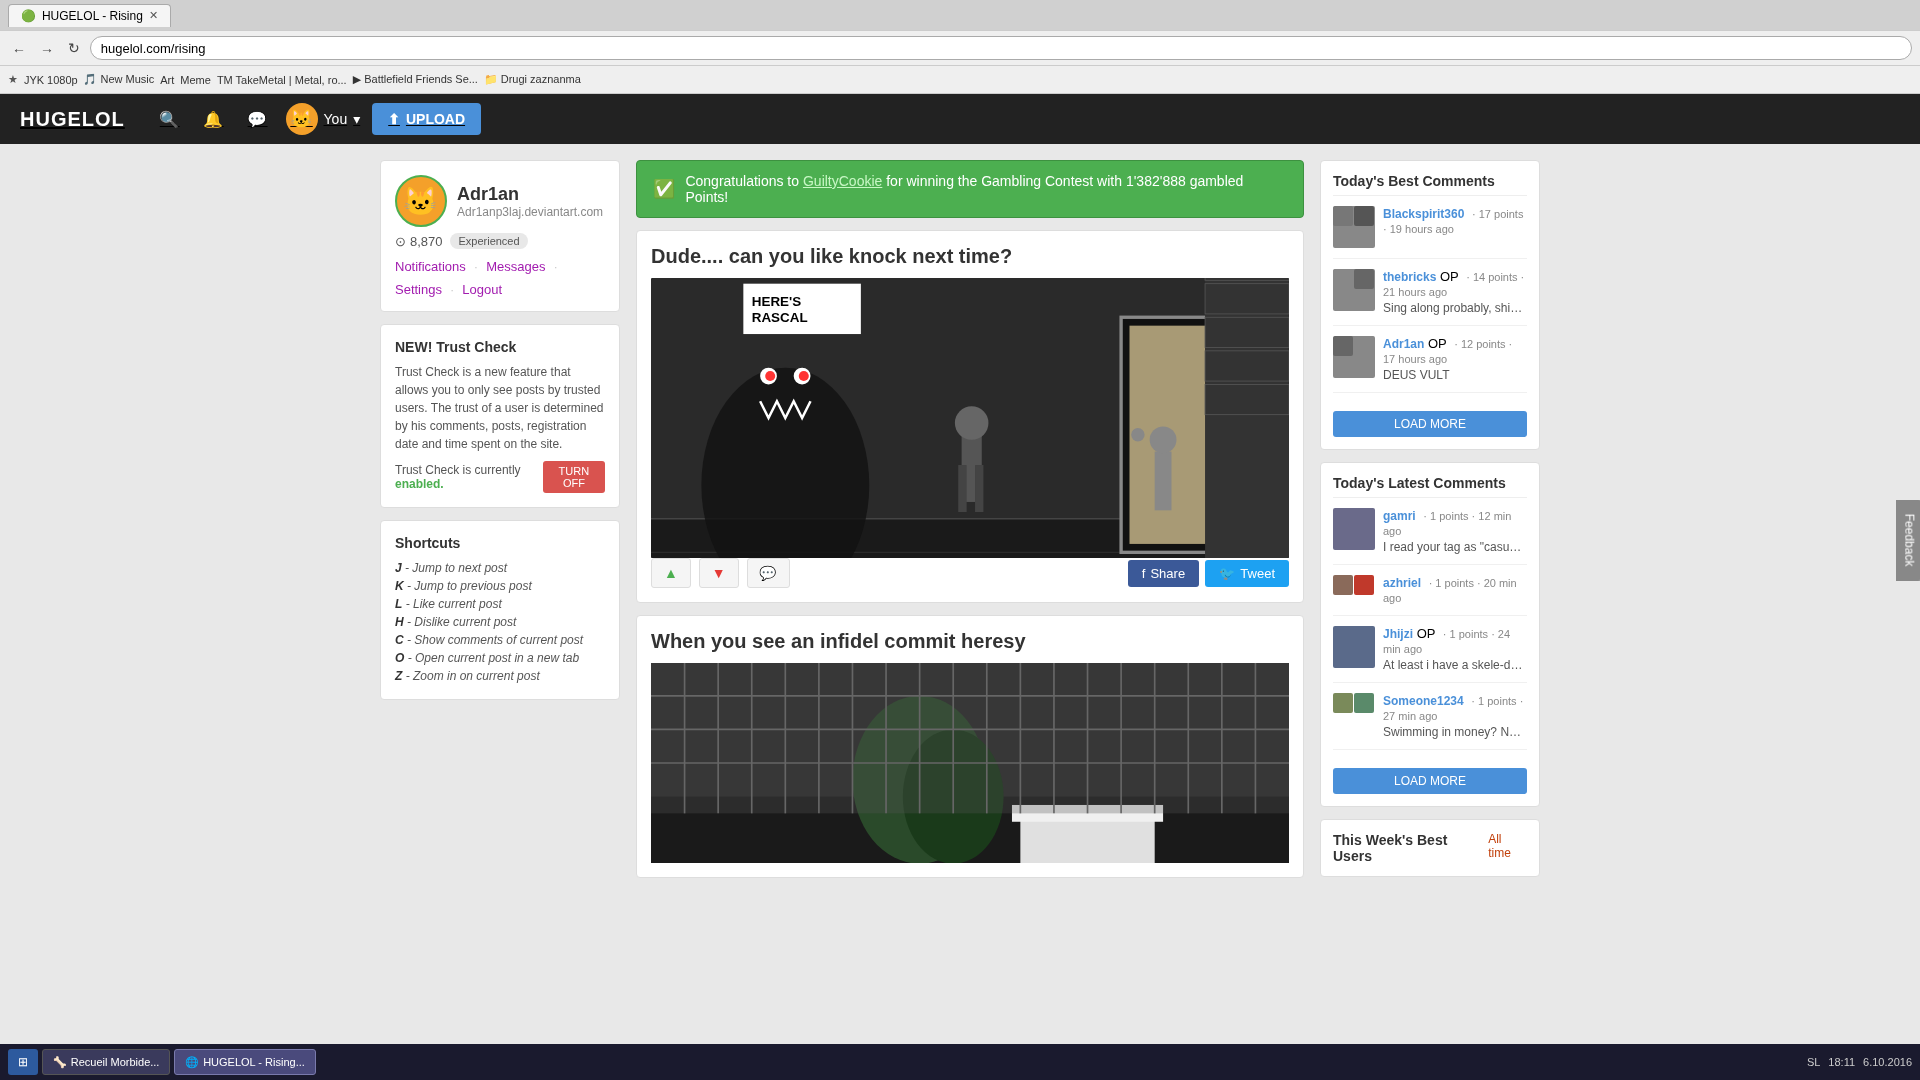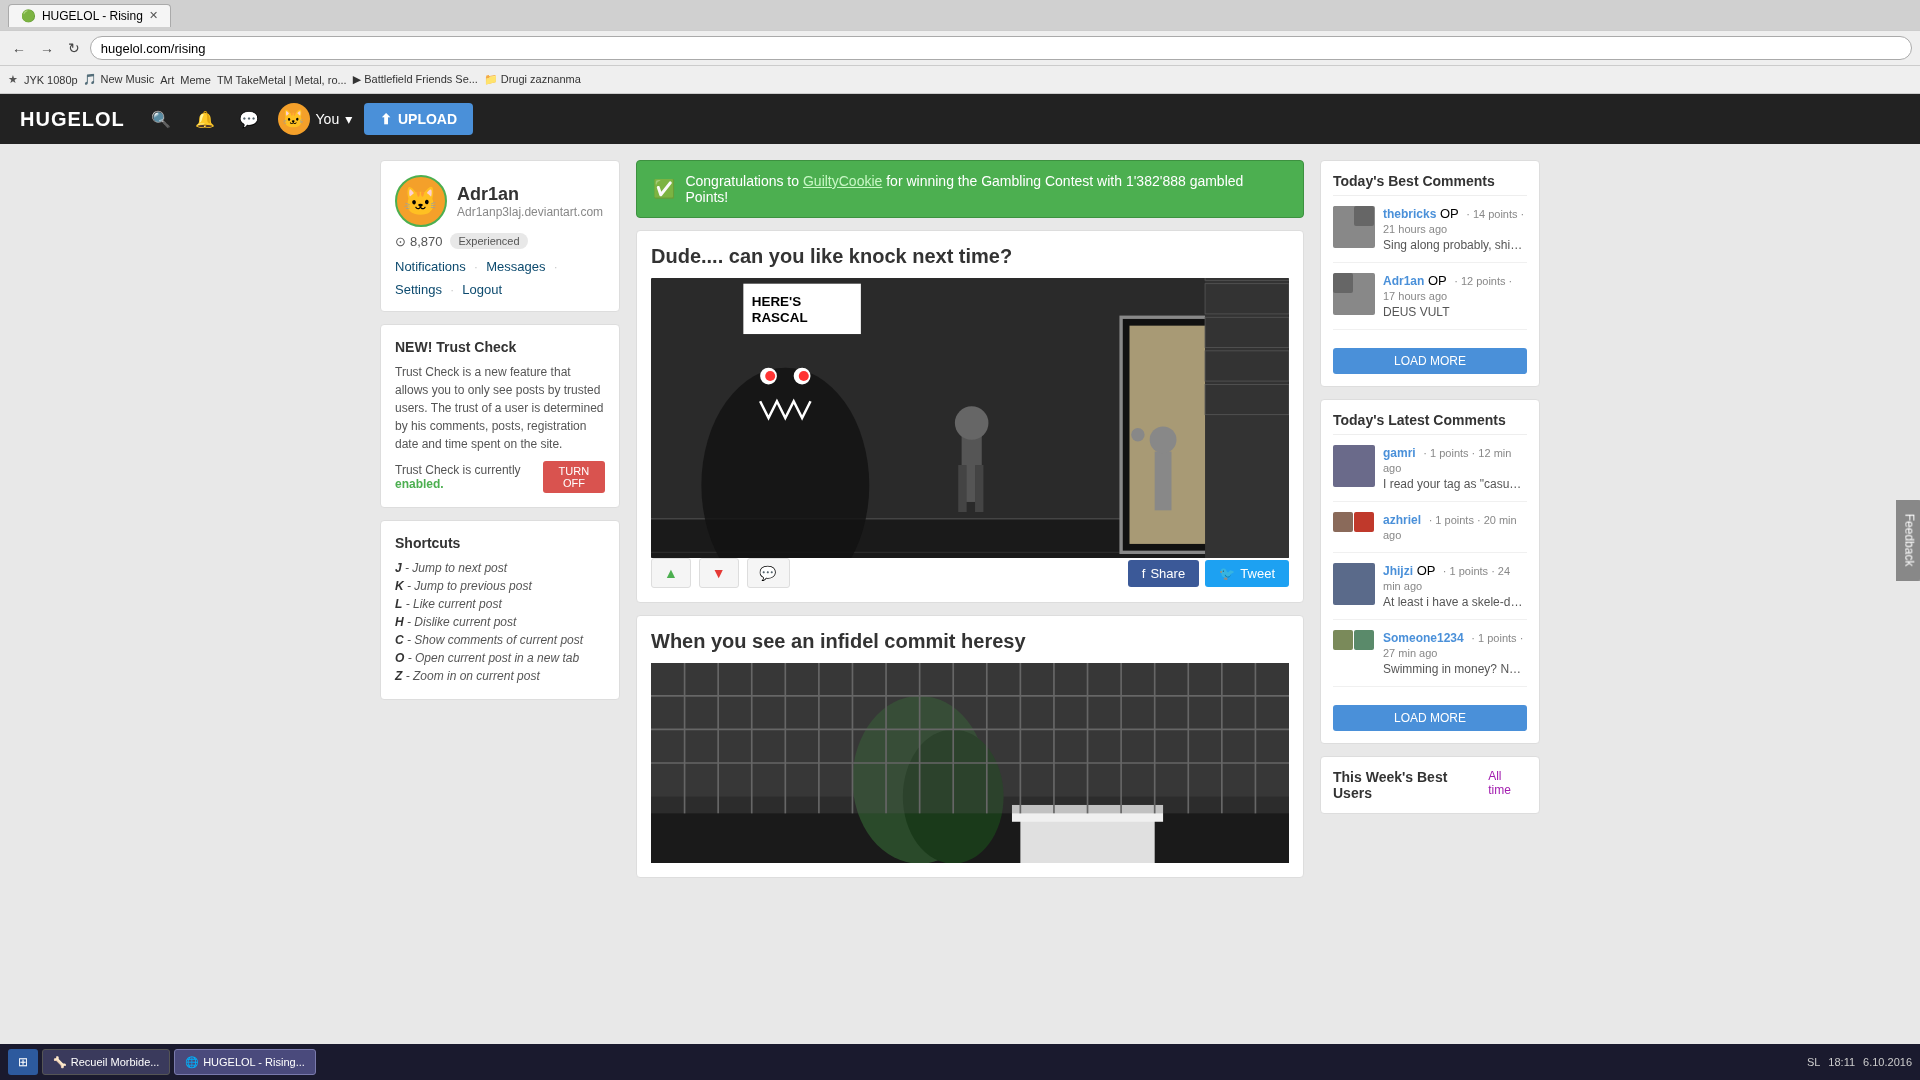--- a/index.html
+++ b/index.html
@@ -12,21 +12,21 @@
     .browser-tab-close { cursor: pointer; font-size: 11px; color: #555; }
     .browser-toolbar { background: #efefef; display: flex; align-items: center; padding: 4px 8px; gap: 6px; height: 36px; border-top: 1px solid #ccc; border-bottom: 1px solid #ccc; }
     .browser-nav-btn { background: none; border: none; cursor: pointer; font-size: 14px; color: #444; padding: 2px 4px; }
     .browser-nav-btn:disabled { color: #bbb; cursor: default; }
     .browser-address-bar { flex: 1; height: 24px; border: 1px solid #aaa; border-radius: 12px; padding: 0 10px; font-size: 13px; background: white; }
     .browser-bookmarks { background: #efefef; display: flex; align-items: center; padding: 2px 8px; gap: 6px; height: 28px; border-bottom: 1px solid #ccc; font-size: 12px; overflow: hidden; white-space: nowrap; }
     .bookmark-item { color: #333; font-size: 11px; }
     .bookmark-item a { color: #333; text-decoration: none; display: flex; align-items: center; gap: 2px; }
 
     
-    .site-header { background: #222; display: flex; align-items: center; padding: 4px 20px; height: 50px; gap: 21px; }
+    .site-header { background: #222; display: flex; align-items: center; padding: 4px 20px; height: 50px; gap: 29px; text-decoration: underline; }
     .site-logo { color: white; font-size: 20px; font-weight: bold; letter-spacing: 1px; text-decoration: none; }
     .site-nav { display: flex; gap: 2px; align-items: center; flex: 1; }
     .nav-link { color: #ccc; text-decoration: none; padding: 8px 12px; font-size: 14px; }
     .nav-link.active { color: white; font-weight: bold; }
     .site-header-right { display: flex; align-items: center; gap: 12px; }
     .icon-btn { background: none; border: none; color: #ccc; cursor: pointer; font-size: 16px; padding: 6px; }
     .user-btn { background: none; border: none; color: white; cursor: pointer; display: flex; align-items: center; gap: 6px; font-size: 14px; }
     .user-avatar { width: 32px; height: 32px; border-radius: 50%; background: #f4a02a; display: flex; align-items: center; justify-content: center; font-size: 18px; }
     .upload-btn { background: #4a90d9; color: white; border: none; border-radius: 4px; padding: 8px 16px; cursor: pointer; font-size: 14px; font-weight: bold; display: flex; align-items: center; gap: 6px; }
 
@@ -37,21 +37,21 @@
     .sidebar { width: 240px; flex-shrink: 0; display: flex; flex-direction: column; gap: 12px; }
     
     .sidebar-card { background: white; border: 1px solid #ddd; border-radius: 4px; padding: 14px; }
     .user-profile-header { display: flex; align-items: center; gap: 10px; }
     .profile-avatar { width: 52px; height: 52px; border-radius: 50%; background: #f4a02a; display: flex; align-items: center; justify-content: center; font-size: 28px; border: 2px solid #4caf50; flex-shrink: 0; }
     .profile-name { font-size: 18px; font-weight: bold; color: #333; }
     .profile-devart { font-size: 12px; color: #888; }
     .profile-points { font-size: 13px; color: #555; margin-top: 6px; display: flex; align-items: center; gap: 4px; }
     .badge-experienced { background: #e8e8e8; color: #555; font-size: 11px; padding: 2px 8px; border-radius: 10px; margin-left: 4px; }
     .profile-links { display: flex; gap: 8px; margin-top: 10px; flex-wrap: wrap; }
-    .profile-link { color: #0c4a6e; text-decoration: none; font-size: 13px; }
+    .profile-link { color: #a21caf; text-decoration: none; font-size: 13px; }
 
     .sidebar-section-title { font-size: 14px; font-weight: bold; color: #333; margin-bottom: 8px; }
     .sidebar-text { font-size: 12px; color: #555; line-height: 1.5; margin-bottom: 8px; }
     .trust-status { font-size: 12px; color: #555; margin-top: 8px; display: flex; align-items: center; justify-content: space-between; }
     .trust-enabled { color: #4caf50; font-weight: bold; }
     .turn-off-btn { background: #d9534f; color: white; border: none; border-radius: 3px; padding: 4px 8px; font-size: 11px; cursor: pointer; }
 
     .shortcuts-list { list-style: none; font-style: italic; }
     .shortcuts-list li { font-size: 12px; color: #555; padding: 2px 0; }
     .shortcut-key { font-weight: bold; color: #333; }
@@ -87,21 +87,21 @@
     .panel { background: white; border: 1px solid #ddd; border-radius: 4px; padding: 12px; }
     .panel-title { font-size: 14px; font-weight: bold; color: #333; margin-bottom: 10px; border-bottom: 1px solid #eee; padding-bottom: 6px; }
     .comment-item { display: flex; gap: 8px; margin-bottom: 10px; padding-bottom: 10px; border-bottom: 1px solid #f0f0f0; }
     .comment-item:last-child { border-bottom: none; margin-bottom: 0; }
     .comment-body { flex: 1; }
     .comment-user { font-size: 12px; font-weight: bold; color: #4a90d9; }
     .comment-stats { font-size: 11px; color: #888; margin-left: 4px; }
     .comment-text { font-size: 12px; color: #555; margin-top: 2px; overflow: hidden; text-overflow: ellipsis; white-space: nowrap; max-width: 140px; }
     .load-more-btn { width: 100%; background: #4a90d9; color: white; border: none; border-radius: 3px; padding: 6px; cursor: pointer; font-size: 12px; margin-top: 8px; }
     .best-users-header { display: flex; justify-content: space-between; align-items: flex-start; }
-    .all-time-link { color: #a21caf; font-size: 12px; text-decoration: none; }
+    .all-time-link { color: #c2410c; font-size: 12px; text-decoration: none; }
 
     
     .feedback-tab { position: fixed; right: -30px; top: 50%; transform: translateY(-50%) rotate(90deg); background: #888; color: white; padding: 6px 14px; font-size: 12px; cursor: pointer; border-radius: 4px 4px 0 0; z-index: 999; }
 
     
     .taskbar { position: fixed; bottom: 0; left: 0; right: 0; background: #1a1a2e; height: 36px; display: flex; align-items: center; padding: 0 8px; gap: 4px; z-index: 1000; }
     .taskbar-start { background: #2d5a9e; color: white; border: none; border-radius: 3px; padding: 4px 10px; font-size: 12px; cursor: pointer; display: flex; align-items: center; gap: 4px; height: 26px; }
     .taskbar-item { background: #3a3a5c; color: white; border: 1px solid #555; border-radius: 3px; padding: 4px 10px; font-size: 11px; cursor: pointer; height: 26px; display: flex; align-items: center; gap: 4px; }
     .taskbar-item.active { background: #4a4a7c; border-color: #7a7aac; }
     .taskbar-right { margin-left: auto; display: flex; align-items: center; gap: 8px; color: #ccc; font-size: 11px; }
@@ -350,20 +350,34 @@
       </div>
     </div>
 
   </main>
 
   <aside class="right-sidebar">
 
     <div class="panel">
       <div class="panel-title">Today's Best Comments</div>
 
+      <div class="comment-item">
+        <div class="c-avatar">
+          <div style="width:42px;height:42px;display:flex;flex-wrap:wrap;gap:1px;">
+            <div style="width:20px;height:20px;background:#777;border-radius:2px;"></div>
+            <div style="width:20px;height:20px;background:#555;border-radius:2px;"></div>
+          </div>
+        </div>
+        <div class="comment-body">
+          <div>
+            <span class="comment-user">Blackspirit360</span>
+            <span class="comment-stats">· 17 points · 19 hours ago</span>
+          </div>
+        </div>
+      </div>
 
       <div class="comment-item">
         <div class="c-avatar">
           <div style="width:42px;height:42px;display:flex;flex-wrap:wrap;gap:1px;">
             <div style="width:20px;height:20px;background:#888;border-radius:2px;"></div>
             <div style="width:20px;height:20px;background:#666;border-radius:2px;"></div>
           </div>
         </div>
         <div class="comment-body">
           <div>

